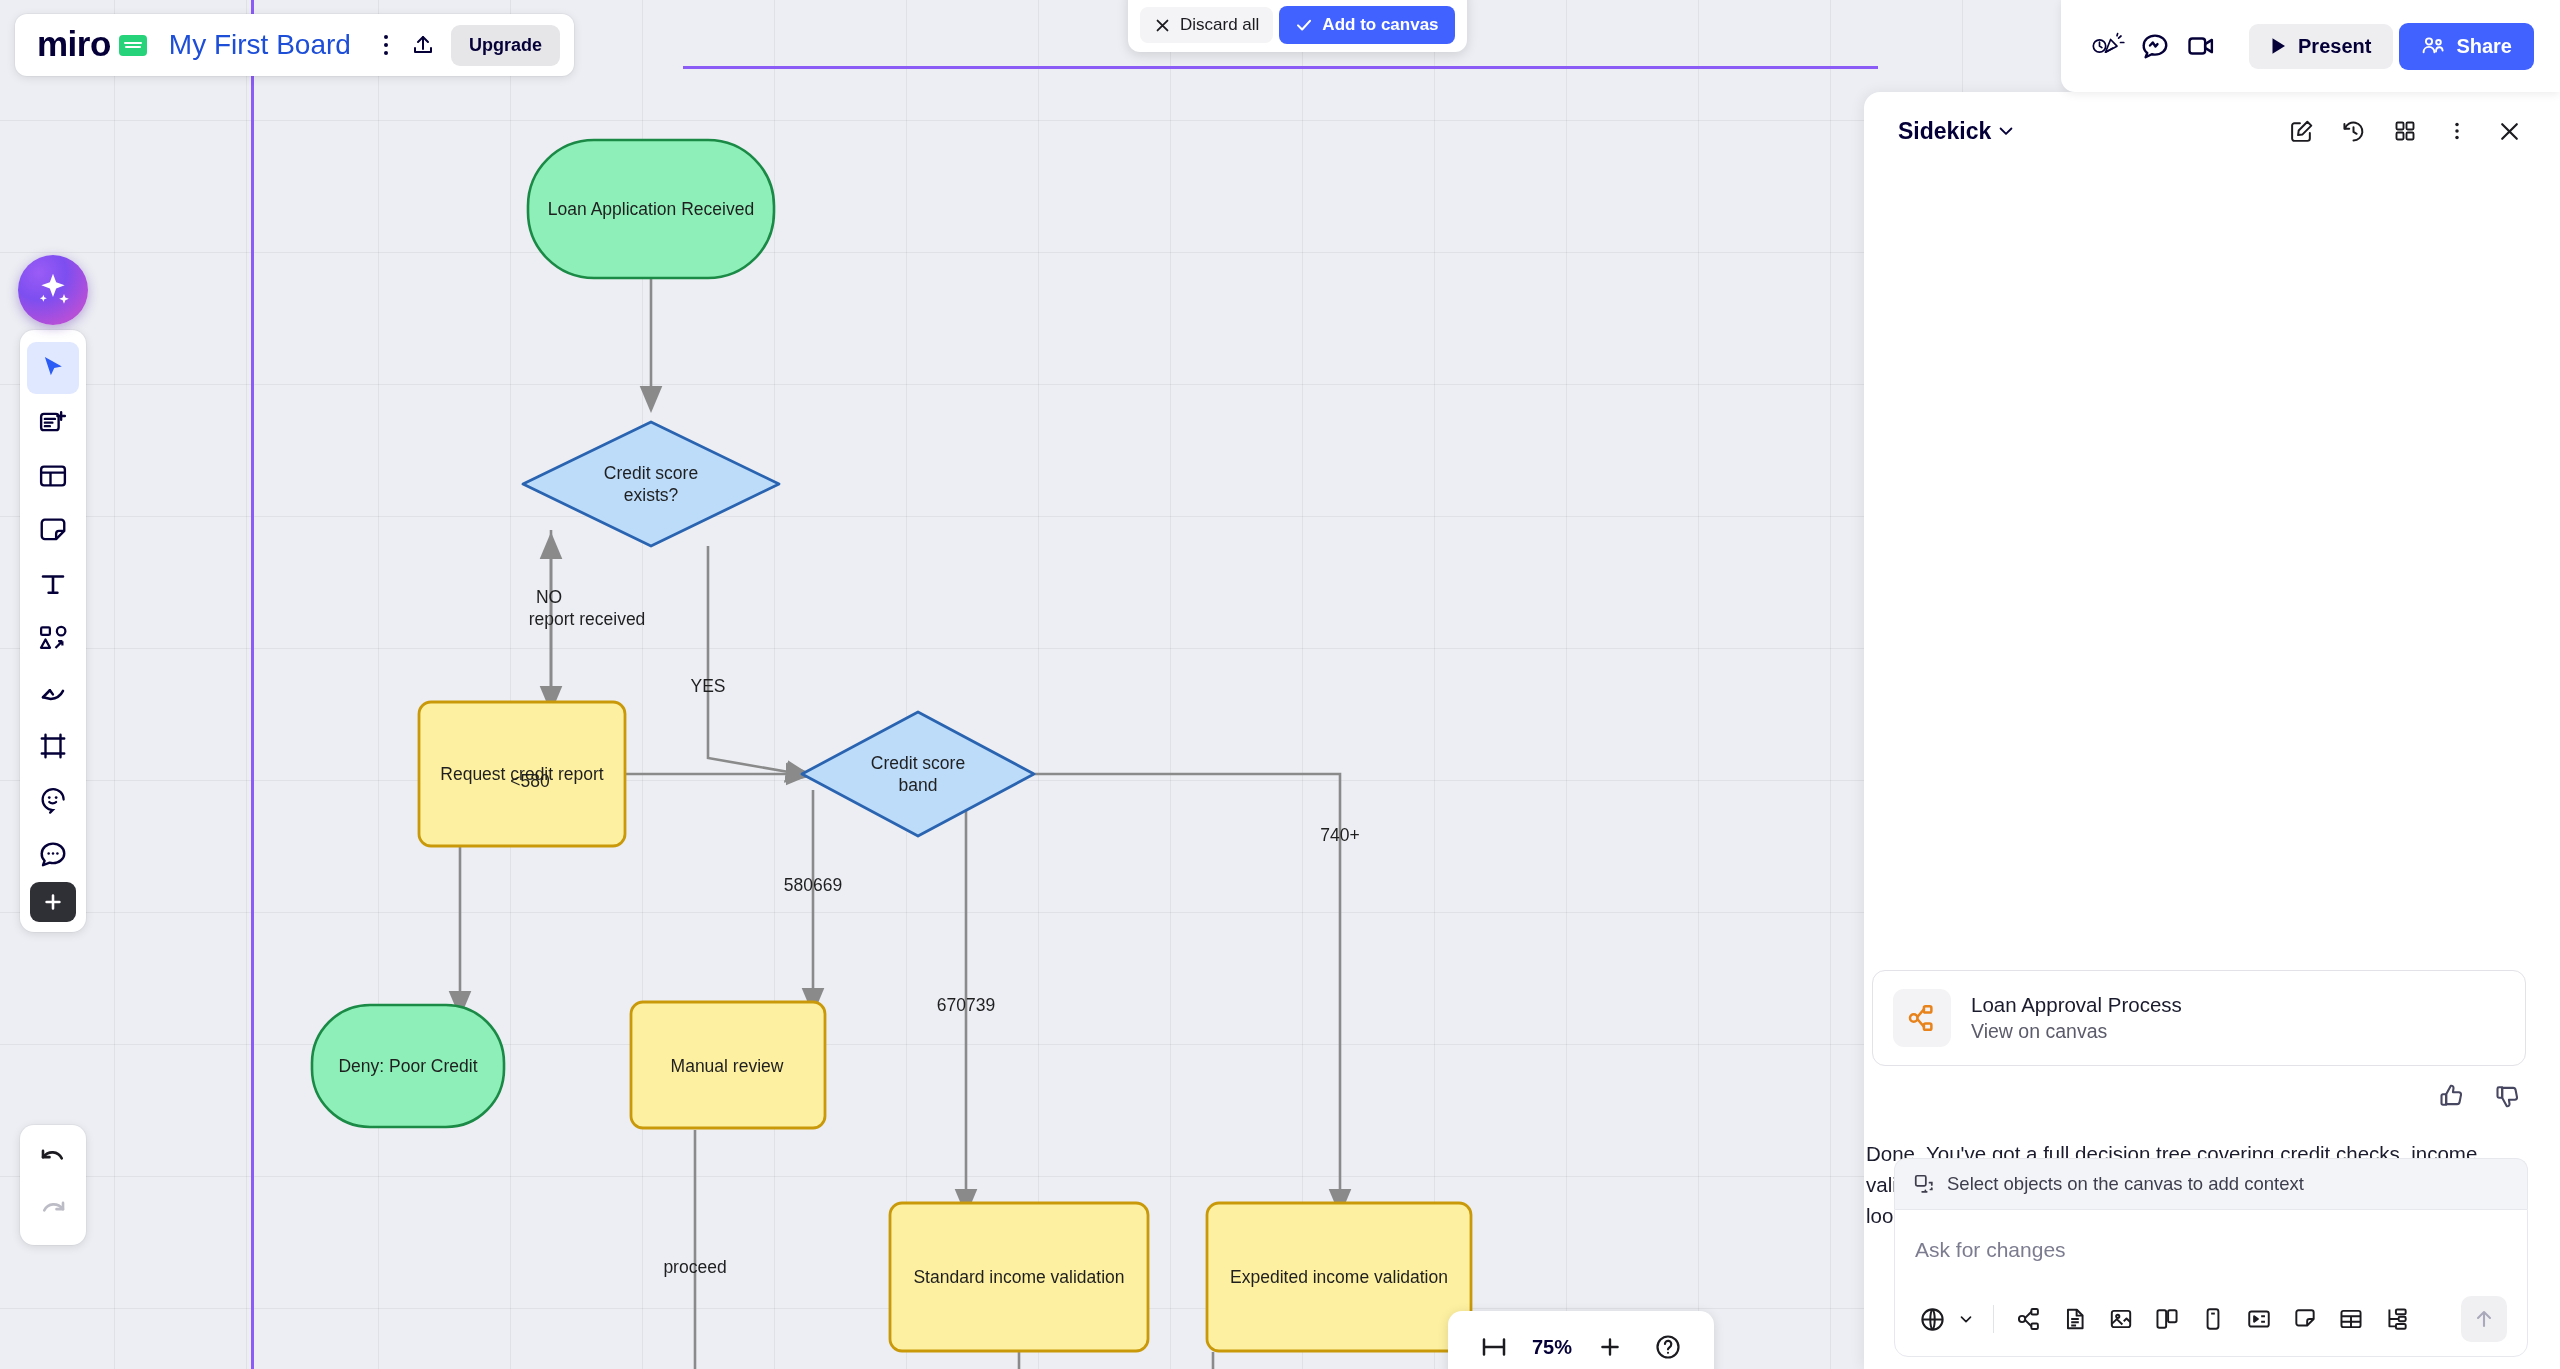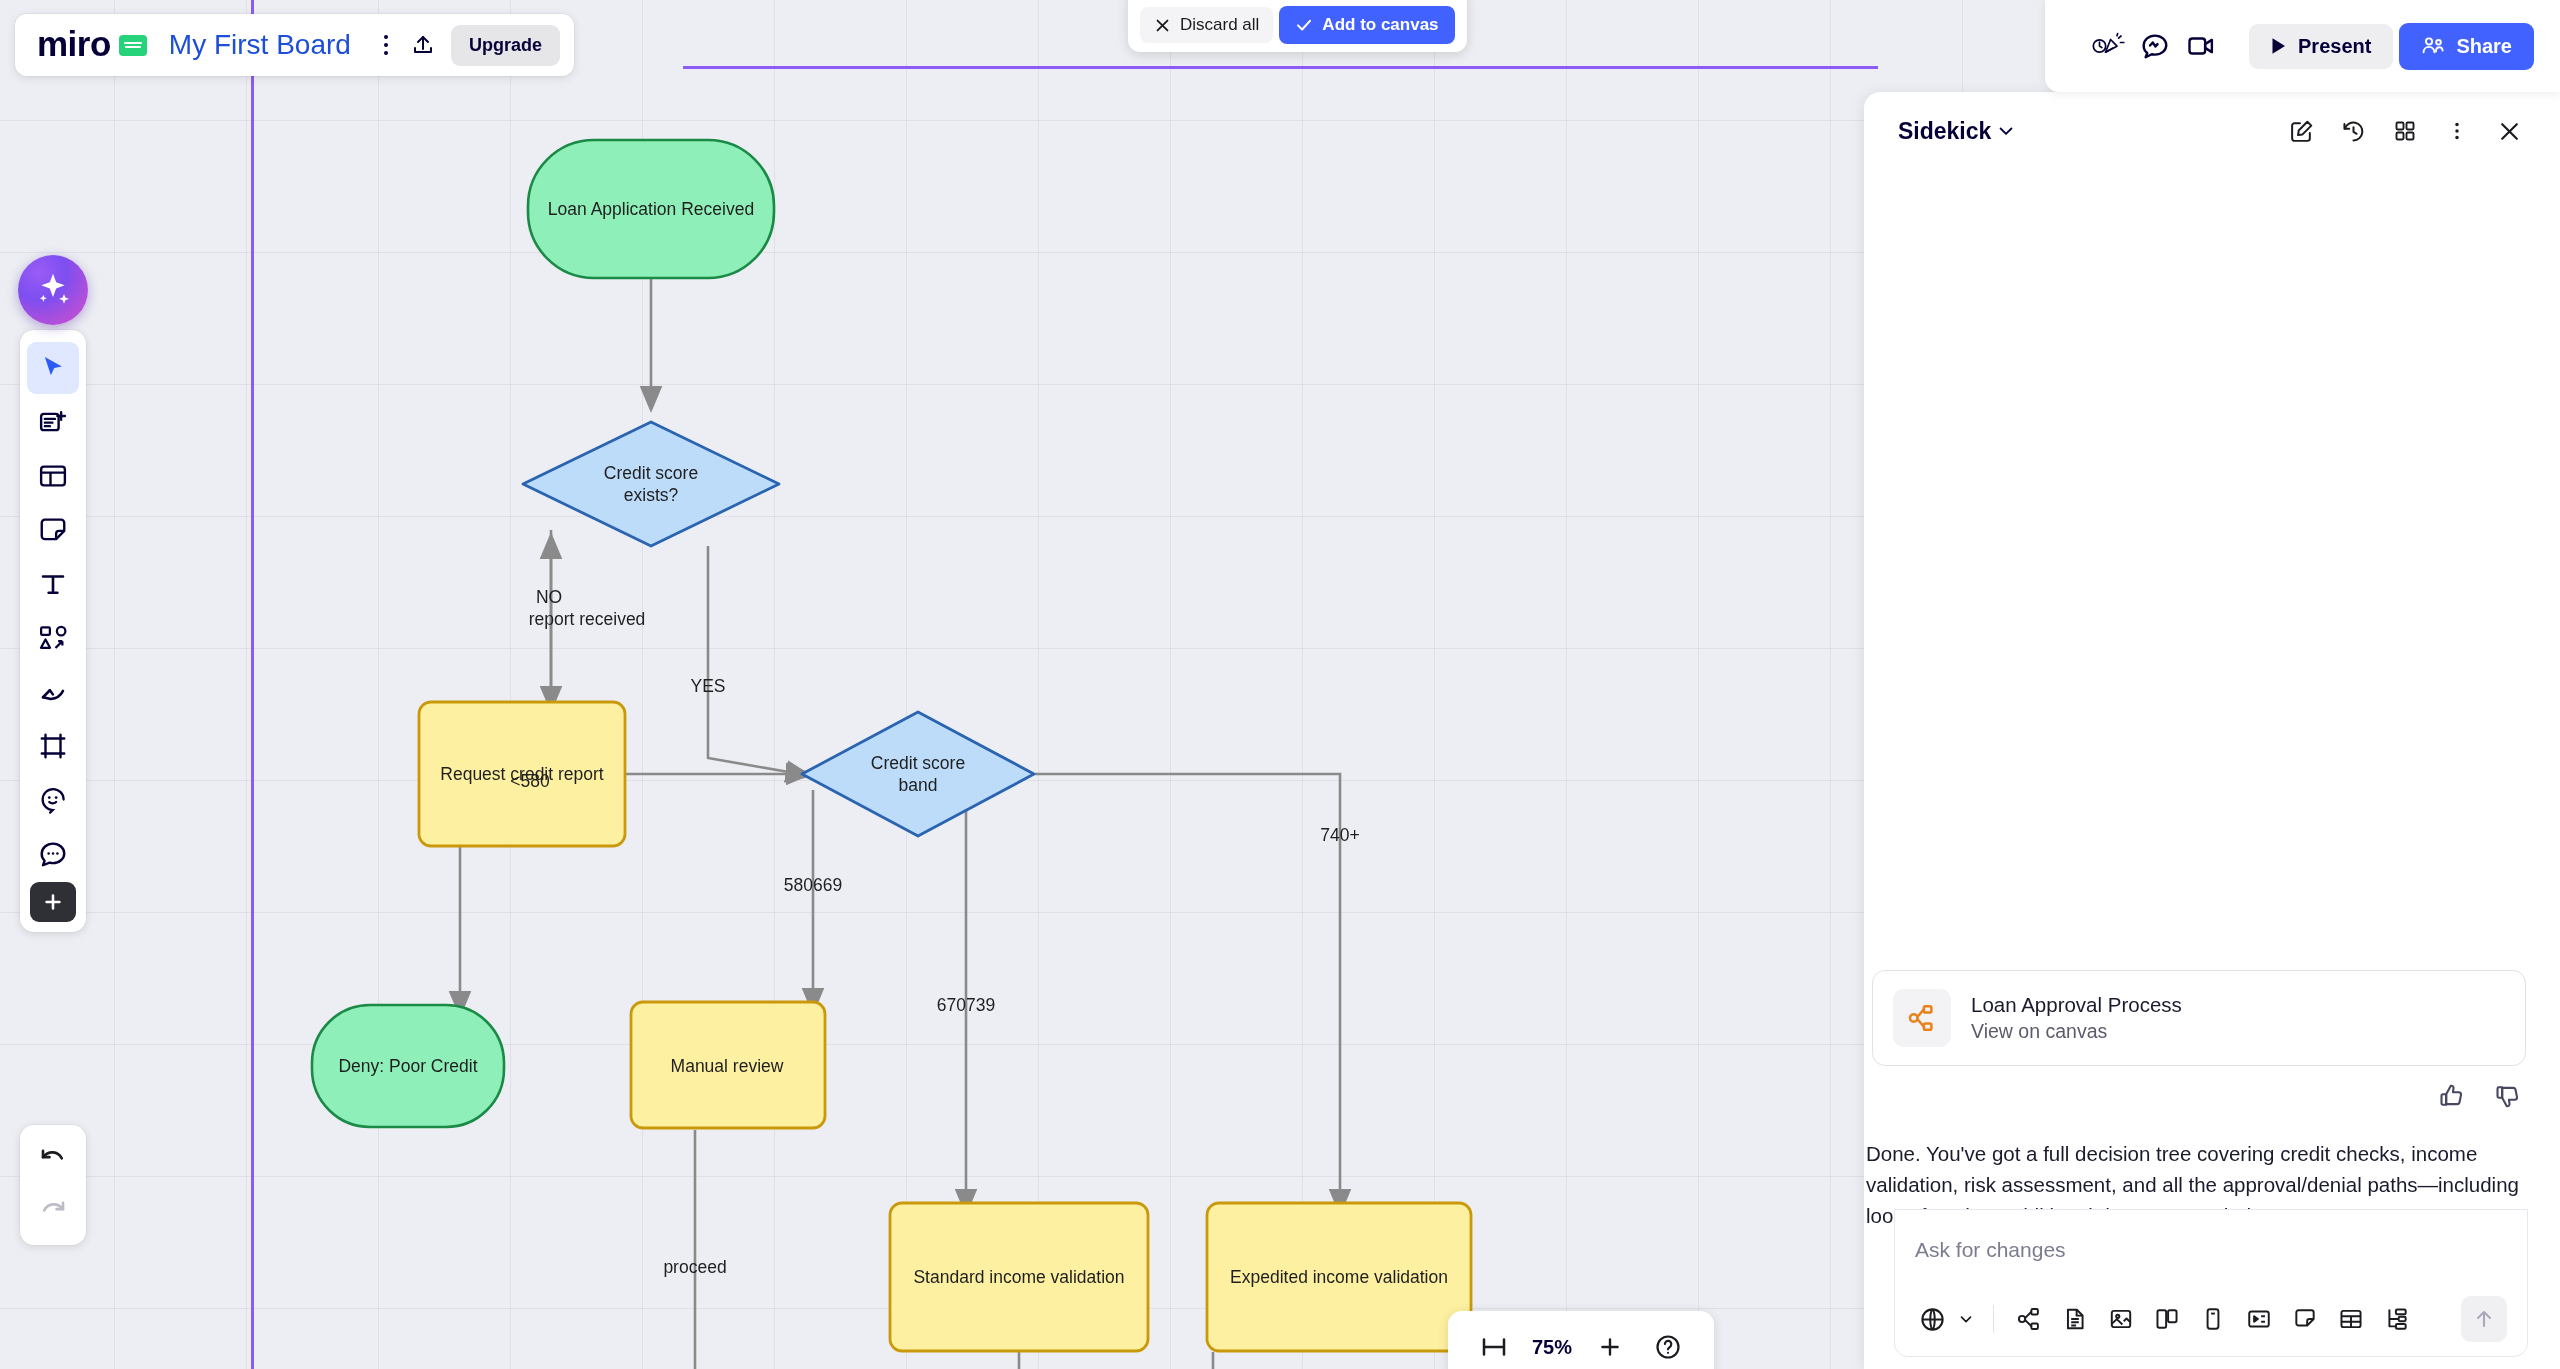--- a/index.html
+++ b/index.html
@@ -123,21 +123,21 @@
   .addcanvas-btn {
     display: flex; align-items: center; gap: 9px;
     font-size: 17px; color: #fff; font-weight: 600; padding: 9px 16px;
     border-radius: 8px; background: #4262ff; cursor: pointer; white-space: nowrap;
   }
 
   
   .top-right-bar {
     position: absolute; right: 0px; top: 0px; height: 92px;
     background: #fff; border-radius: 0 0 0 14px;
-    display: flex; align-items: center; gap: 6px; padding: 0 26px 0 44px;
+    display: flex; align-items: center; gap: 6px; padding: 0 26px 0 28px;
     box-shadow: 0 2px 10px rgba(0,0,0,.08);
     z-index: 25;
   }
   .present-btn {
     display: flex; align-items: center; gap: 11px; background: #eeeef1;
     padding: 11px 22px; border-radius: 9px; font-size: 20px; font-weight: 600; color: #050038;
     cursor: pointer; margin-left: 22px; white-space: nowrap;
   }
   .share-btn {
     display: flex; align-items: center; gap: 11px; background: #4262ff;
@@ -545,20 +545,27 @@
             <path d="M7 13.5v-9H4.2A1.2 1.2 0 003 5.7v6.6a1.2 1.2 0 001.2 1.2z"></path>
             <path d="M7 13.5l4 7.2c1.4.3 2.4-.5 2.3-1.9l-.5-3.6h5.1c1.2 0 2-1 1.8-2.2l-1.2-6.1c-.2-1.1-1-1.9-2.1-1.9H7z"></path>
           </svg>
         </span>
       </div>
 
       <div class="assist-done">Done. You've got a full decision tree covering credit checks, income validation, risk assessment, and all the approval/denial paths—including loops for when additional docs are needed.</div>
     </div>
 
     <div class="sk-composer">
+      <div class="context-strip">
+        <svg width="22" height="22" viewBox="0 0 24 24" fill="none" stroke="#3d3d4d" stroke-width="1.9" stroke-linecap="round">
+          <rect x="3" y="3" width="11" height="11" rx="1.6"></rect>
+          <path d="M18 10.5h2.5v2.5M20.5 16.5v1.5h-1.5M15 20.5h-1.5V19M10 20.5h2"></path>
+        </svg>
+        <span>Select objects on the canvas to add context</span>
+      </div>
       <div class="composer-box">
         <input class="composer-input" value="" placeholder="Ask for changes" style="">
         <div class="composer-tools">
           <span class="ct-ic" style="width:34px">
             <svg width="27" height="27" viewBox="0 0 24 24" fill="none" stroke="#1b1b20" stroke-width="1.8">
               <circle cx="12" cy="12" r="9"></circle>
               <path d="M3 12h18M12 3c2.6 2.6 2.6 15.4 0 18M12 3c-2.6 2.6-2.6 15.4 0 18"></path>
             </svg>
           </span>
           <span class="ct-ic" style="width:26px">

